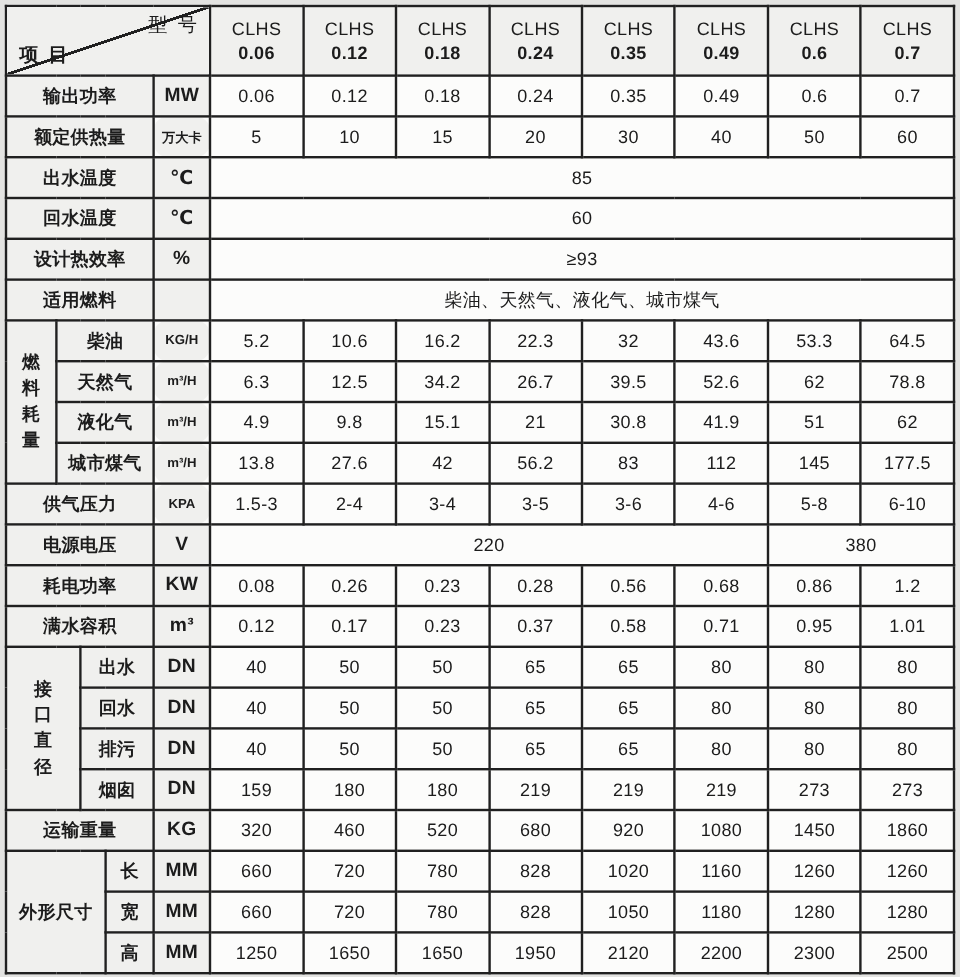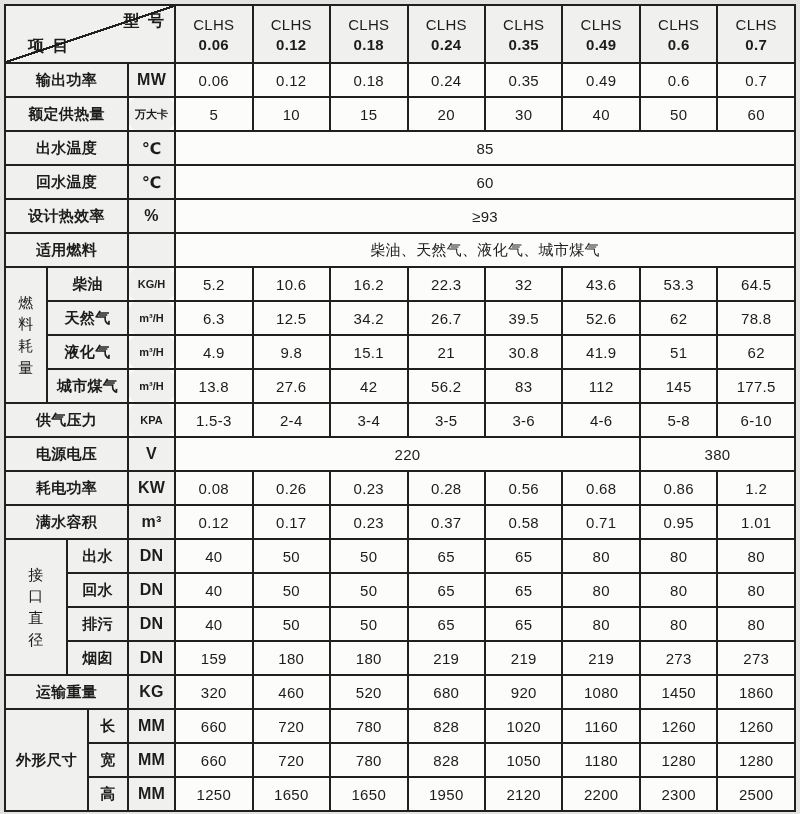--- a/index.html
+++ b/index.html
@@ -46,35 +46,35 @@
     width: 100%;
     height: 56px;
     background-image: linear-gradient(to bottom right,
       transparent calc(50% - 1.2px),
       #202020 calc(50% - 1.2px),
       #202020 calc(50% + 1.2px),
       transparent calc(50% + 1.2px));
   }
   .diag-top {
     position: absolute; top: 5px; right: 8px;
-    font-weight: bold; font-size: 16px; letter-spacing: 2px;
+    font-weight: normal; font-size: 16px; letter-spacing: 2px;
   }
   .diag-bottom {
     position: absolute; bottom: 5px; left: 10px;
-    font-weight: bold; font-size: 16px; letter-spacing: 2px; margin-left: 12px;
+    font-weight: bold; font-size: 16px; letter-spacing: 2px;
   }
   .model-line1 { font-size: 15px; font-weight: normal; line-height: 1.4; }
   .model-line2 { font-size: 15px; font-weight: bold; line-height: 1.3; }
   .vtext {
     width: 17px;
     margin: 0 auto;
     word-break: break-all;
     line-height: 1.45;
     font-size: 15px;
-    font-weight: normal;
+    font-weight: bold;
   }
 </style>
 </head>
 <body>
 
 <div class="wrap">
   <table class="spec" id="spec-table">
     <colgroup id="cols">
         <col style="width: 42px;">
         <col style="width: 20px;">

